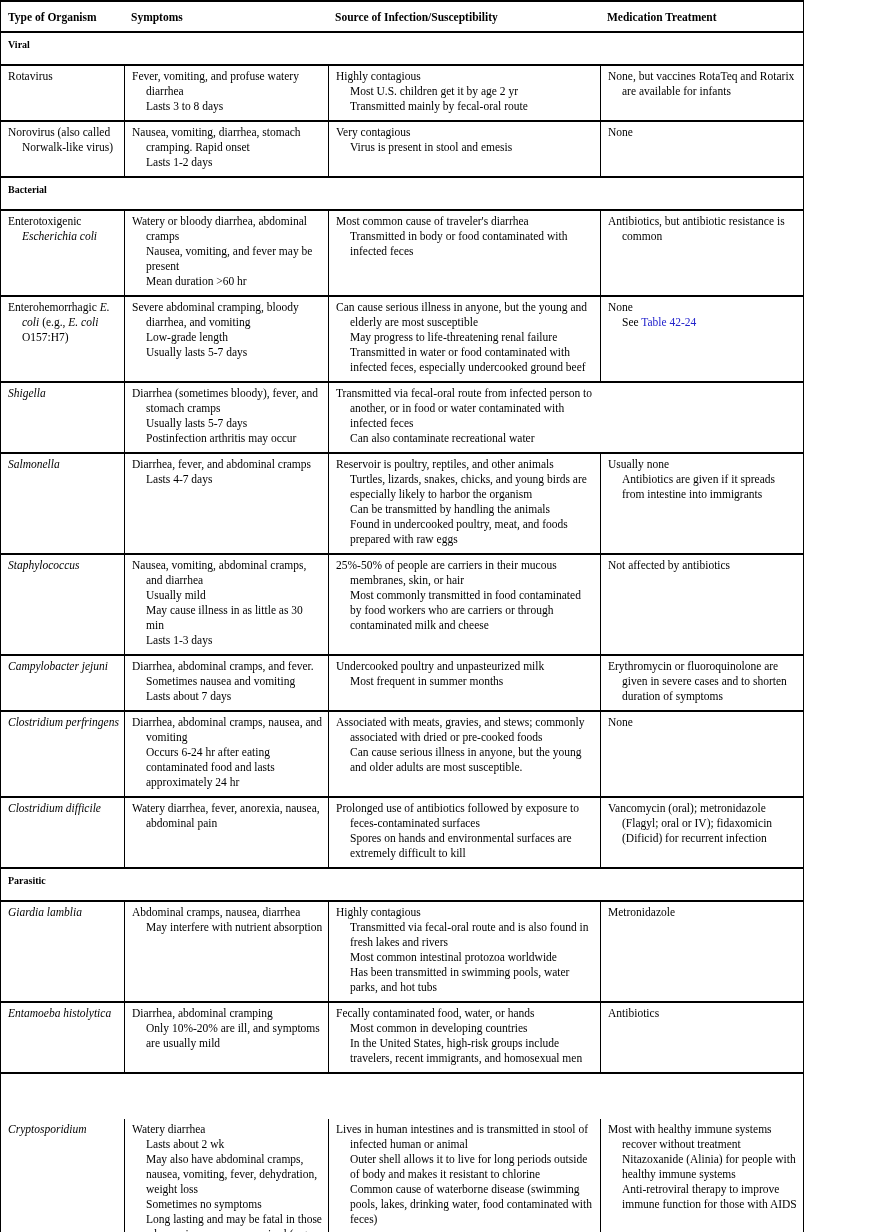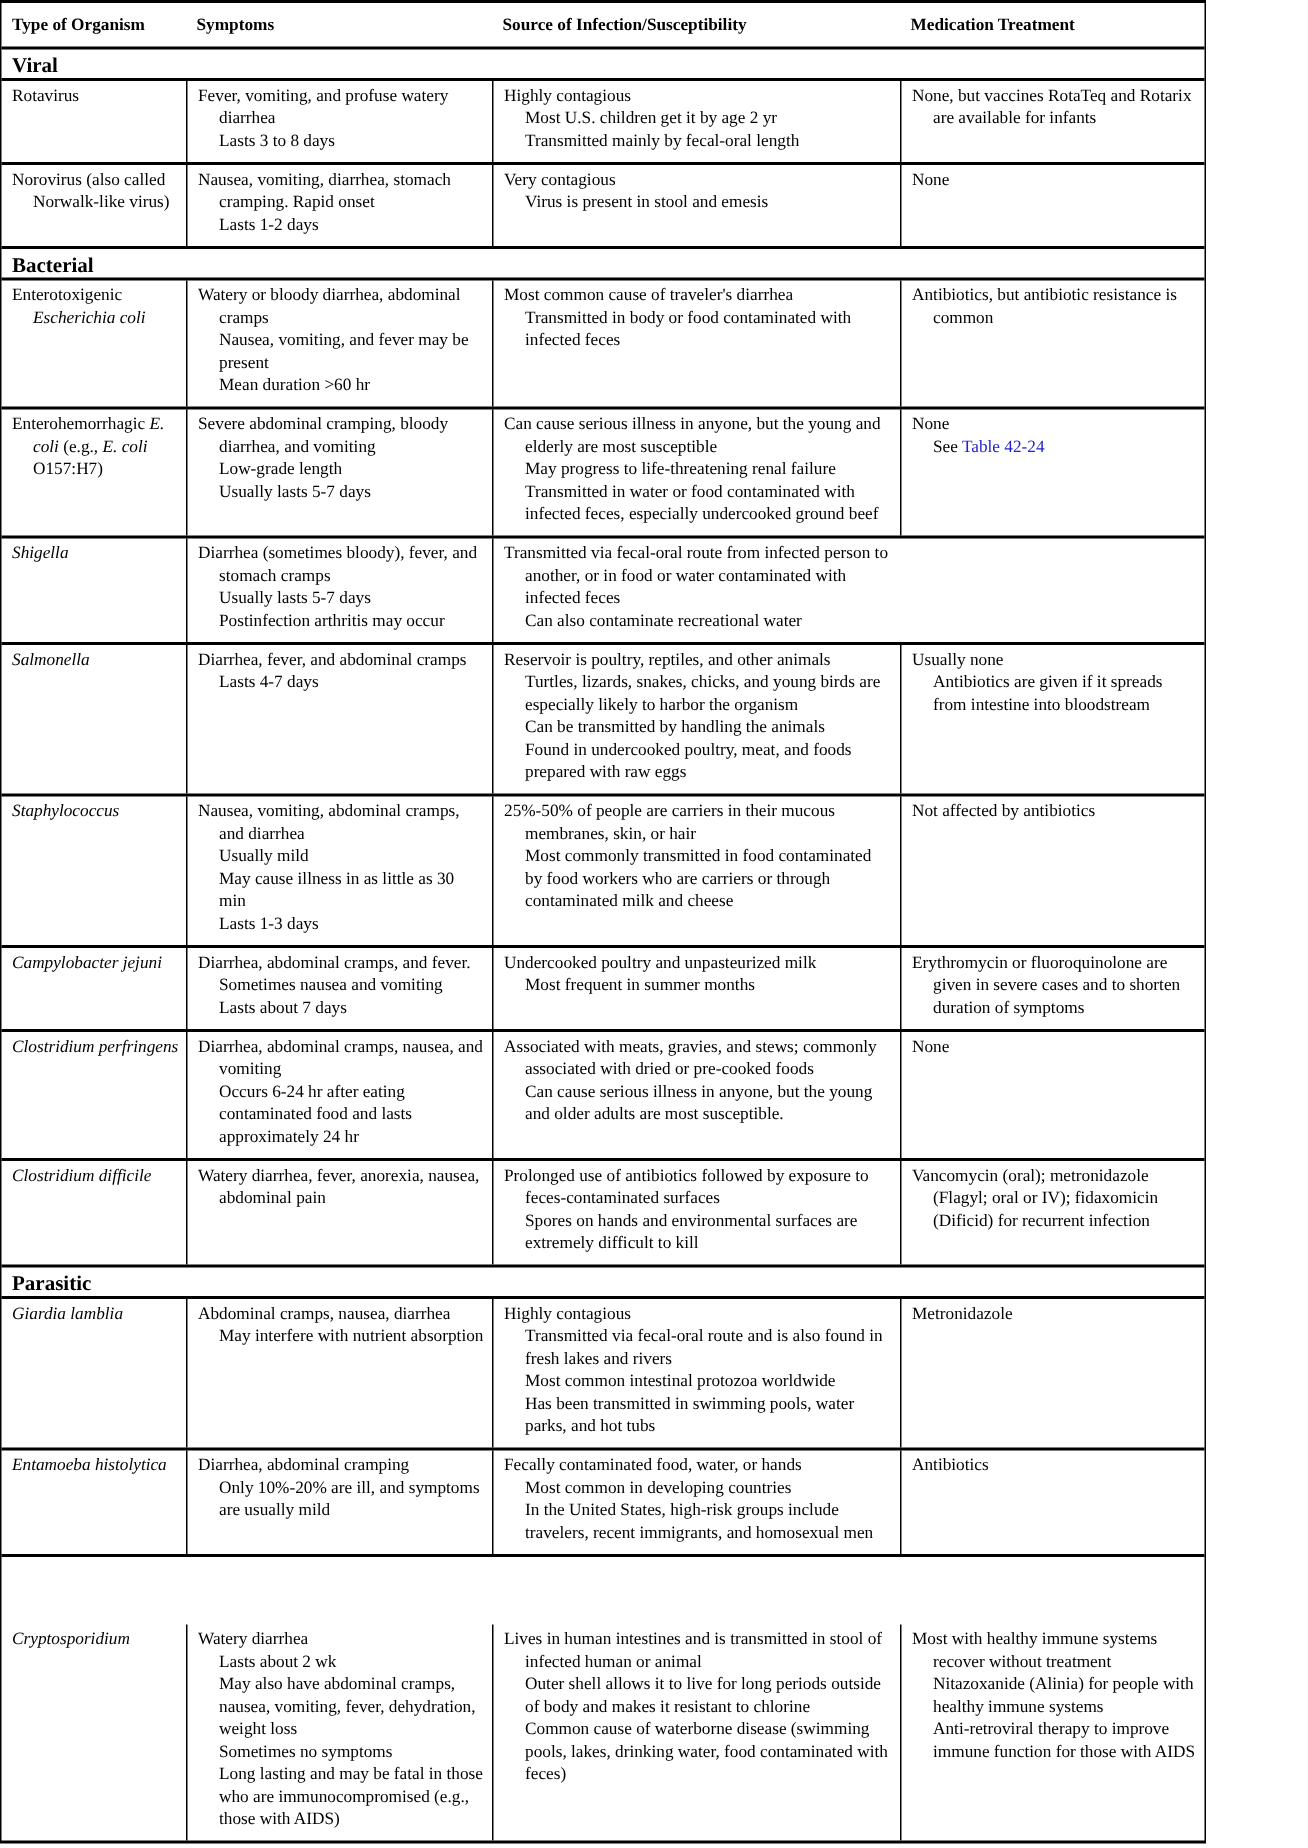--- a/index.html
+++ b/index.html
@@ -31,22 +31,22 @@
     border-bottom: 2px solid #000;
   }
   .header-cell {
     font-weight: bold;
     padding: 8px 6px 6px 7px;
     font-size: 11.5px;
   }
   .section-bar {
     border-bottom: 2px solid #000;
     font-weight: bold;
-    padding: 4px 6px 0 7px;
-    font-size: 14px;
+    padding: 4px 6px 12px 7px;
+    font-size: 10px;
   }
   .data-row {
     display: grid;
     grid-template-columns: 123px 204px 272px 1fr;
     border-bottom: 2px solid #000;
     min-height: 52px;
   }
   .data-row:last-child { border-bottom: none; margin-top: 45px; }
   .cell {
     box-sizing: border-box;
@@ -83,21 +83,21 @@
           <div class="cell">
             <div class="line lead"><span>Rotavirus</span></div>
           </div>
           <div class="cell">
             <div class="line lead"><span>Fever, vomiting, and profuse watery diarrhea</span></div>
             <div class="line"><span>Lasts 3 to 8 days</span></div>
           </div>
           <div class="cell">
             <div class="line lead"><span>Highly contagious</span></div>
             <div class="line"><span>Most U.S. children get it by age 2 yr</span></div>
-            <div class="line"><span>Transmitted mainly by fecal-oral length</span></div>
+            <div class="line"><span>Transmitted mainly by fecal-oral route</span></div>
           </div>
           <div class="cell">
             <div class="line lead"><span>None, but vaccines RotaTeq and Rotarix are available for infants</span></div>
           </div>
         </div>
         <div class="data-row">
           <div class="cell">
             <div class="line lead"><span>Norovirus (also called Norwalk-like virus)</span></div>
           </div>
           <div class="cell">
@@ -172,21 +172,21 @@
             <div class="line"><span>Lasts 4-7 days</span></div>
           </div>
           <div class="cell">
             <div class="line lead"><span>Reservoir is poultry, reptiles, and other animals</span></div>
             <div class="line"><span>Turtles, lizards, snakes, chicks, and young birds are especially likely to harbor the organism</span></div>
             <div class="line"><span>Can be transmitted by handling the animals</span></div>
             <div class="line"><span>Found in undercooked poultry, meat, and foods prepared with raw eggs</span></div>
           </div>
           <div class="cell">
             <div class="line lead"><span>Usually none</span></div>
-            <div class="line"><span>Antibiotics are given if it spreads from intestine into bloodstream</span></div>
+            <div class="line"><span>Antibiotics are given if it spreads from intestine into immigrants</span></div>
           </div>
         </div>
         <div class="data-row">
           <div class="cell">
             <div class="line lead"><span class="it">Staphylococcus</span></div>
           </div>
           <div class="cell">
             <div class="line lead"><span>Nausea, vomiting, abdominal cramps, and diarrhea</span></div>
             <div class="line"><span>Usually mild</span></div>
             <div class="line"><span>May cause illness in as little as 30 min</span></div>

